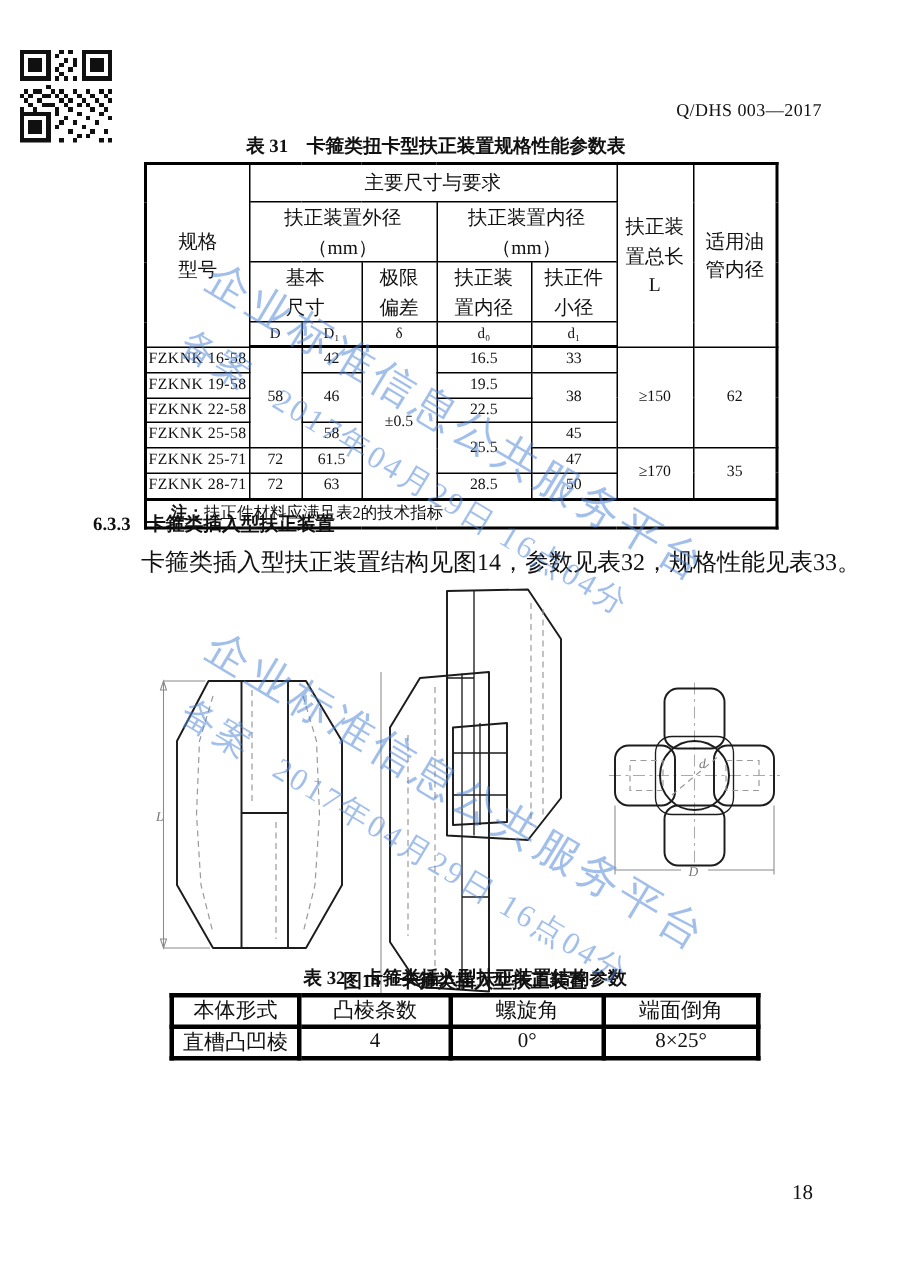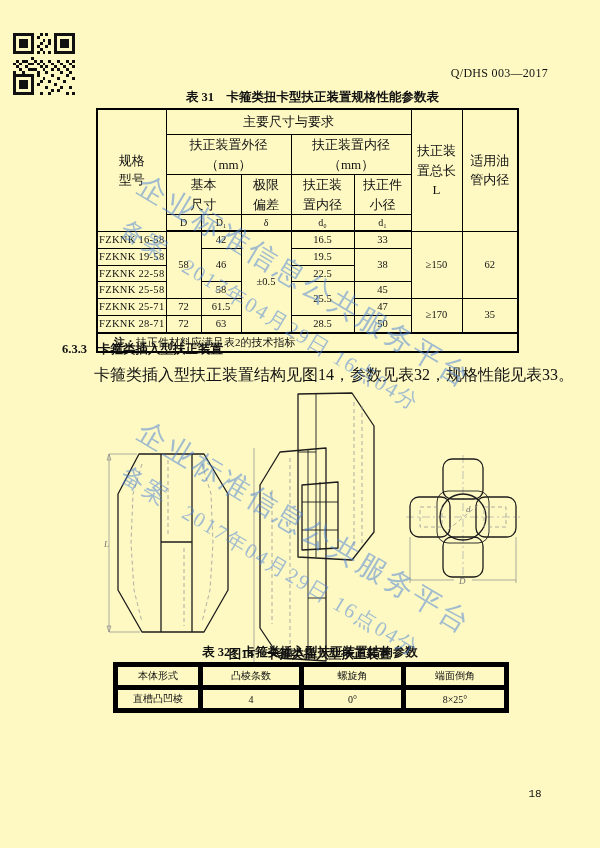--- a/index.html
+++ b/index.html
@@ -1,43 +1,43 @@
 <!DOCTYPE html>
 <html><head>
 <meta charset="utf-8">
 <style>
   html,body{margin:0;padding:0;background:#e8e8e8;}
-  .page{position:relative;width:600px;height:848px;background:#fef9c3;overflow:hidden;
+  .page{position:relative;width:600px;height:848px;background:#ffffff;overflow:hidden;
         font-family:"Liberation Serif","DejaVu Serif",serif;color:#111;}
   
   .std-no{position:absolute;left:420px;top:66px;width:128px;text-align:right;font-size:12px;letter-spacing:.3px;}
   .qr{position:absolute;left:13px;top:33px;width:62px;height:62px;}
-  .pageno{position:absolute;left:518px;top:788px;width:34px;text-align:center;font-size:11px;font-family:Liberation Mono, monospace;}
+  .pageno{position:absolute;left:518px;top:788px;width:34px;text-align:center;font-size:14px;}
   
   .caption{position:absolute;text-align:center;font-weight:bold;font-size:12.5px;white-space:nowrap;}
-  .t31-title{left:102px;top:89px;width:421px;}
+  .t31-title{left:80px;top:89px;width:421px;}
   .fig-caption{left:110px;top:646px;width:400px;}
   .t32-title{left:110px;top:644px;width:400px;}
   
   table{border-collapse:collapse;table-layout:fixed;background:transparent;}
   .t31{position:absolute;left:96px;top:108px;width:421px;border:2px solid #000;}
   .t31 td{border:1px solid #000;text-align:center;vertical-align:middle;padding:0;font-size:13px;line-height:1.5;}
   .t31 tr.hr1 td{height:24px;}
   .t31 tr.hr2 td{height:24px;}
   .t31 tr.hr3 td{height:30px;}
   .t31 tr.hr4 td{height:13px;font-size:10px;border-bottom:2px solid #000;}
   .t31 tr.dr td{height:15px;font-size:10.5px;}
   .t31 td.model{letter-spacing:.3px;}
   .t31 tr.noterow td{border-top:2px solid #000;height:17px;text-align:left;padding-left:16px;font-size:11px;}
   .w24{display:inline-block;width:26px;line-height:1.5;}
   .w40{display:inline-block;width:42px;line-height:1.5;}
   .w48{display:inline-block;width:48px;line-height:1.5;}
   
   .t32{position:absolute;left:113px;top:662px;width:391px;border:2px solid #000;}
-  .t32 td{border:5px solid #000000;text-align:center;vertical-align:middle;font-size:10px;height:18px;padding:0;}
+  .t32 td{border:3px solid #000000;text-align:center;vertical-align:middle;font-size:14px;height:18px;padding:0;}
   
   .sec-head{position:absolute;left:62px;top:341px;font-size:12.5px;font-weight:bold;white-space:nowrap;}
   .sec-head .num{margin-right:11px;}
   .sec-par{position:absolute;left:94px;top:365px;width:440px;font-size:16px;white-space:nowrap;}
   
   .fig svg{position:absolute;overflow:visible;}
   .v-left{left:104px;top:448px;}
   .v-mid{left:250px;top:390px;}
   .v-end{left:406px;top:455px;}
   .draw{stroke:#1c1c1c;stroke-width:1.3;fill:none;stroke-linejoin:round;}

